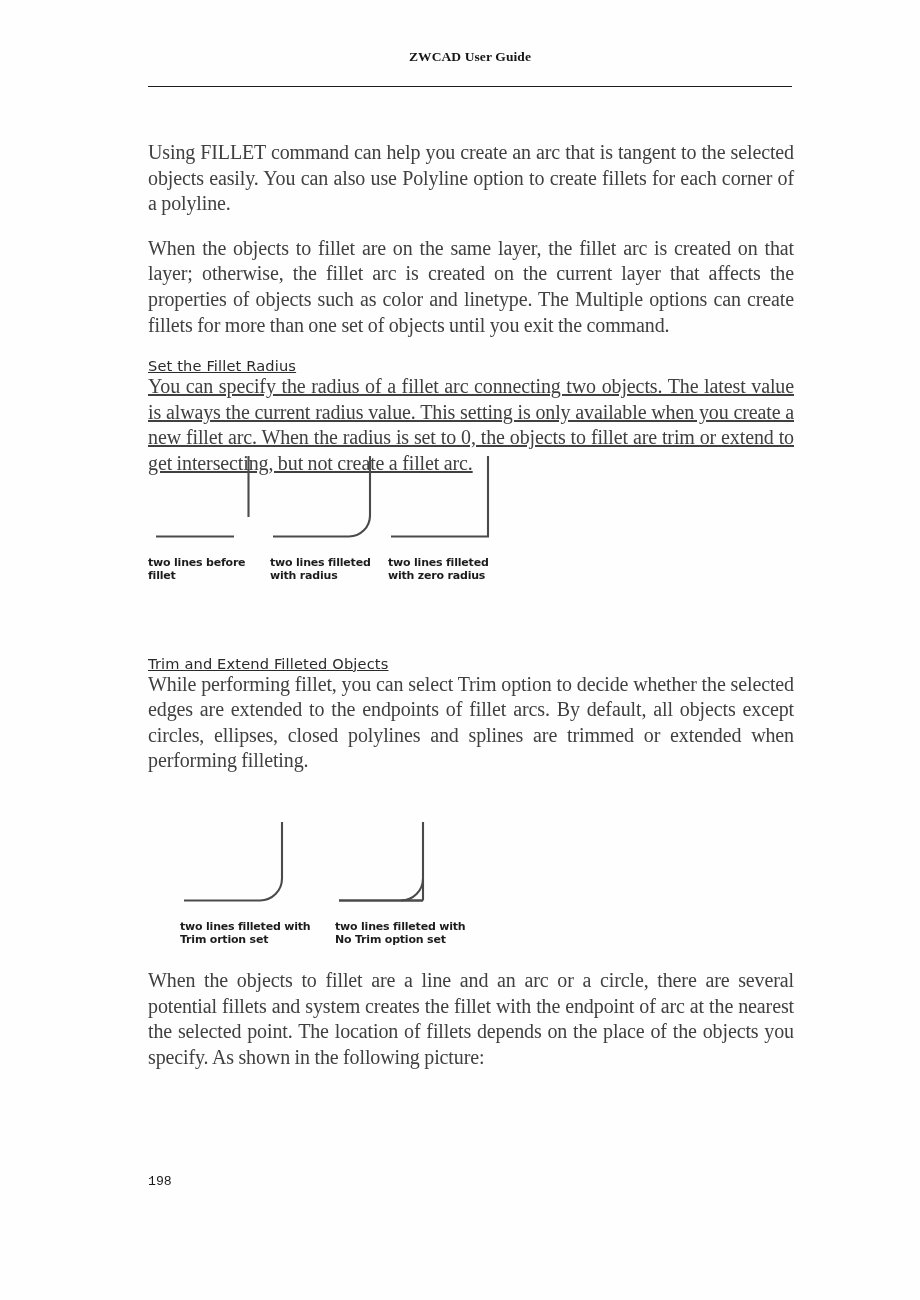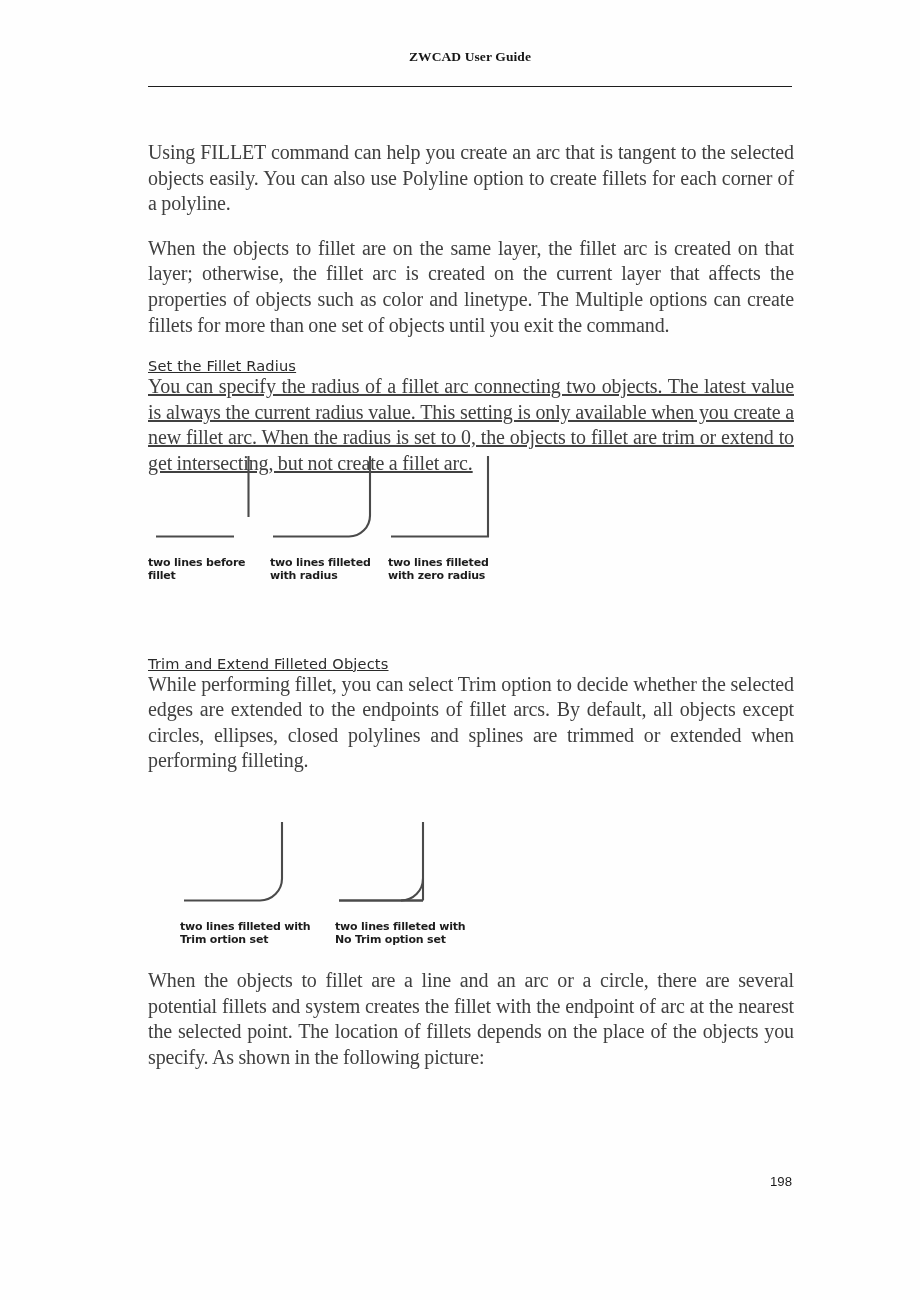--- a/index.html
+++ b/index.html
@@ -109,22 +109,22 @@
     margin-top: 12px;
     font-weight: bold;
   }
 
   
   .page-number {
     position: absolute;
     top: 1174px;
     left: 148px;
     width: 644px;
-    text-align: right;
-    font-family: Liberation Sans, sans-serif;
+    text-align: left;
+    font-family: Liberation Mono, monospace;
     font-size: 13.2px;
     color: #1a1a1a;
   }
 
   
   #figure-group-radius { position: absolute; top: 452px; left: 148px; }
   #figure-group-trim   { position: absolute; top: 818px; left: 148px; }
 </style>
 </head>
 <body>

